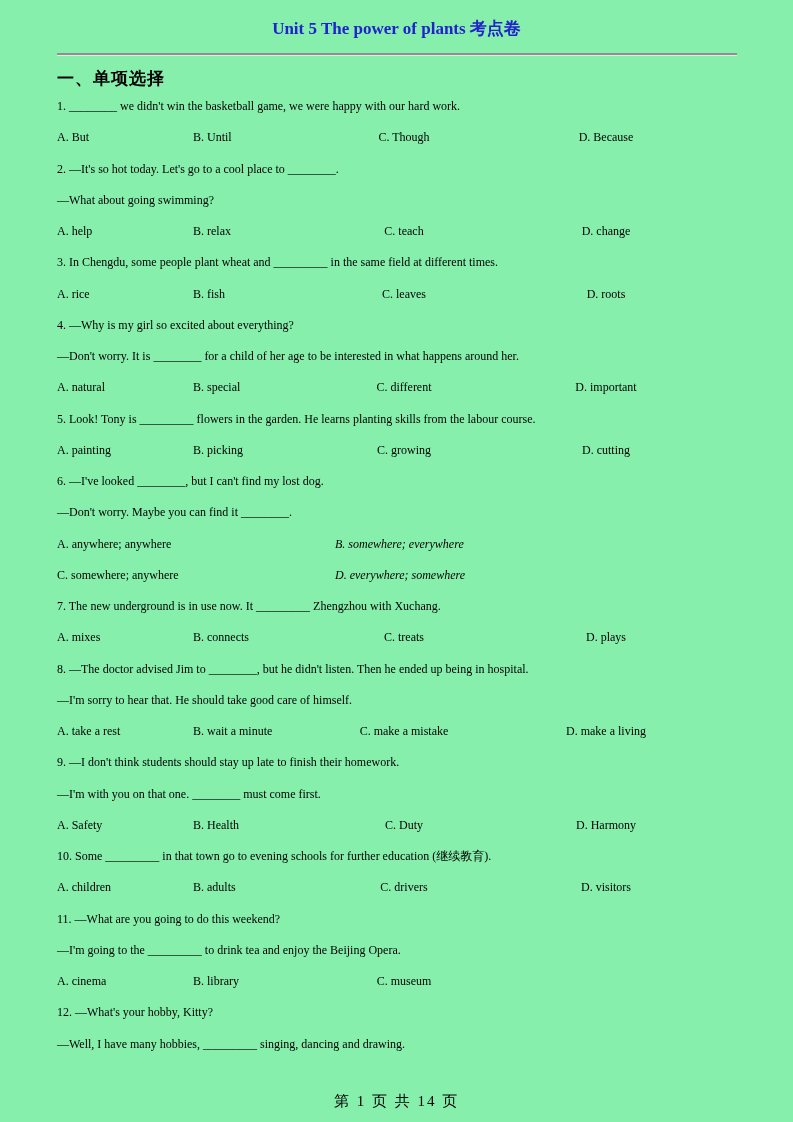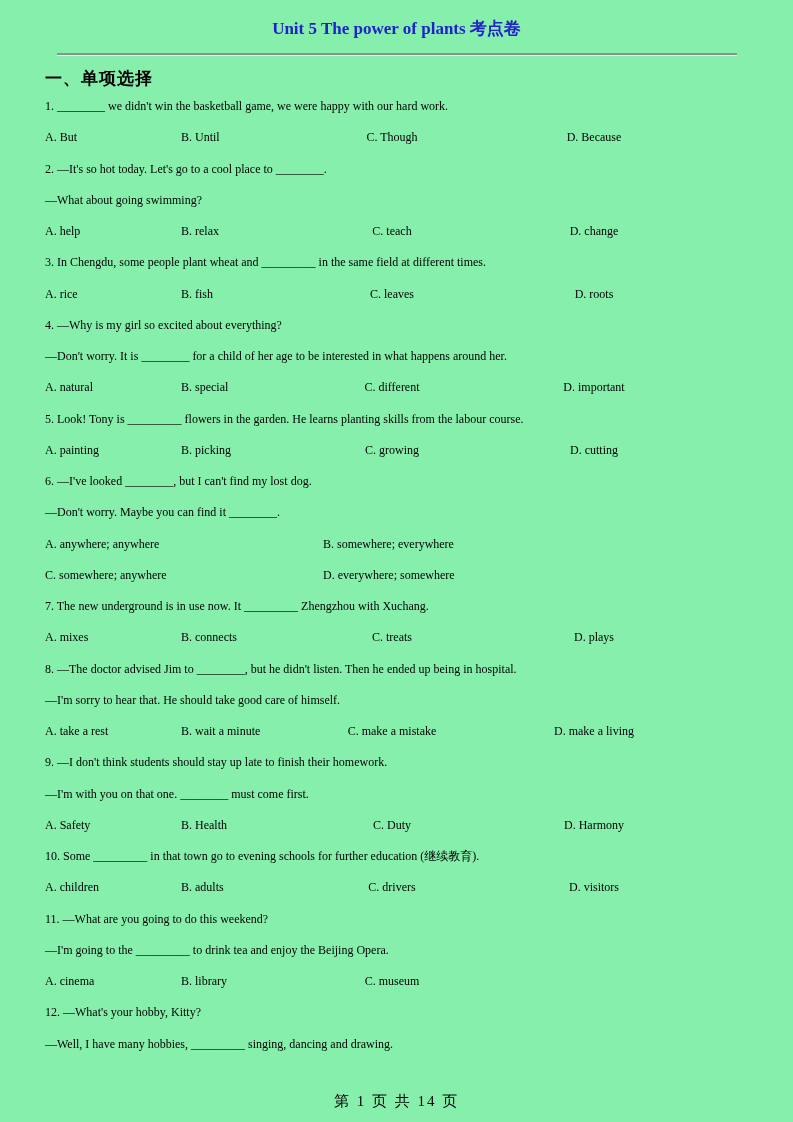--- a/index.html
+++ b/index.html
@@ -23,21 +23,21 @@
     font-weight: bold;
     line-height: 22px;
   }
   .rule {
     margin: 13px 56px 0 57px;
     height: 0;
     border-top: 2px solid #8f8f8f;
     border-bottom: 1px solid #e8e8e8;
   }
   .content {
-    margin-left: 45px;
+    margin-left: 57px;
     width: 682px;
   }
   .section-heading {
     margin-top: 9px;
     height: 26px;
     display: flex;
     align-items: center;
     font-size: 17px;
     font-weight: bold;
     letter-spacing: 1px;
@@ -50,21 +50,21 @@
     white-space: nowrap;
   }
   .opts span {
     display: inline-block;
   }
   .col-a { width: 136px; }
   .col-b { width: 142px; }
   .col-c { width: 138px; text-align: center; }
   .col-d { flex: 1; text-align: center; }
   .col-wide { width: 278px; }
-  .col-rest { flex: 1; }
+  .col-rest { flex: 1; font-style: italic; }
   .footer {
     position: absolute;
     top: 1092px;
     left: 0;
     width: 100%;
     text-align: center;
     font-size: 15px;
     letter-spacing: 2px;
   }
 </style>

